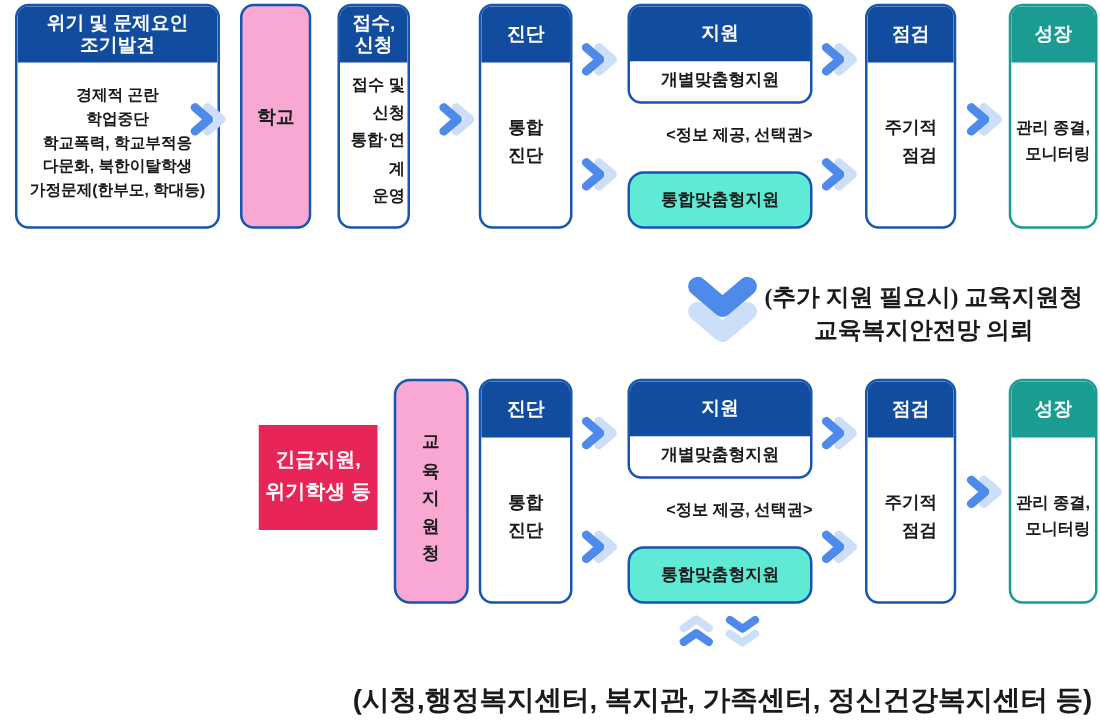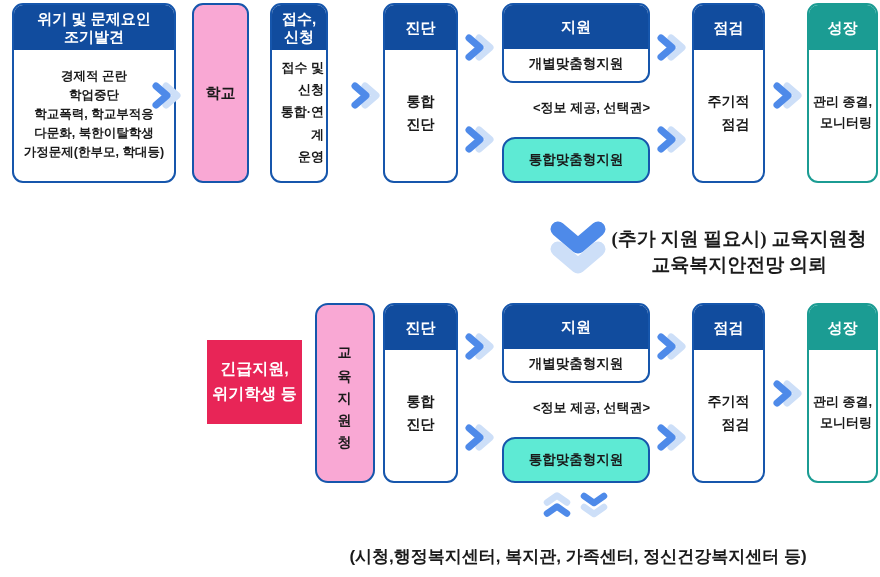--- a/index.html
+++ b/index.html
@@ -54,21 +54,21 @@
     position:absolute; left:207px; top:305px; width:95px; height:84px;
     background:var(--pink); color:#fff; display:flex; align-items:center; justify-content:center;
     text-align:center; font-weight:700; font-size:16px; line-height:1.55; white-space:pre-line;margin-top:35px;
   }
   
   .mid-caption {
     position:absolute; left:598px; top:226px; width:282px; text-align:center;
     font-size:19px; font-weight:700; line-height:26px; color:var(--text-dark); white-space:pre-line;font-family:Liberation Serif, serif;
   }
   .foot-caption1 { position:absolute; left:278px; top:521px; width:600px; text-align:center; font-size:17px; font-weight:700; color:var(--text-dark); }
-  .foot-caption2 { position:absolute; left:278px; top:545px; width:600px; text-align:center; font-size:17px; font-weight:700; color:var(--text-dark); white-space:nowrap; }
+  .foot-caption2 { position:absolute; left:278px; top:545px; width:600px; text-align:center; font-size:22px; font-weight:700; color:var(--text-dark); white-space:nowrap; }
   
   .chev { position:absolute; }
   .chev path { fill:none; stroke-linecap:round; stroke-linejoin:round; }
   .chev-dark { stroke:var(--chevron-blue); }
   .chev-light { stroke:var(--chevron-light); }
 </style>
 </head>
 <body>
 
 <div class="canvas">

